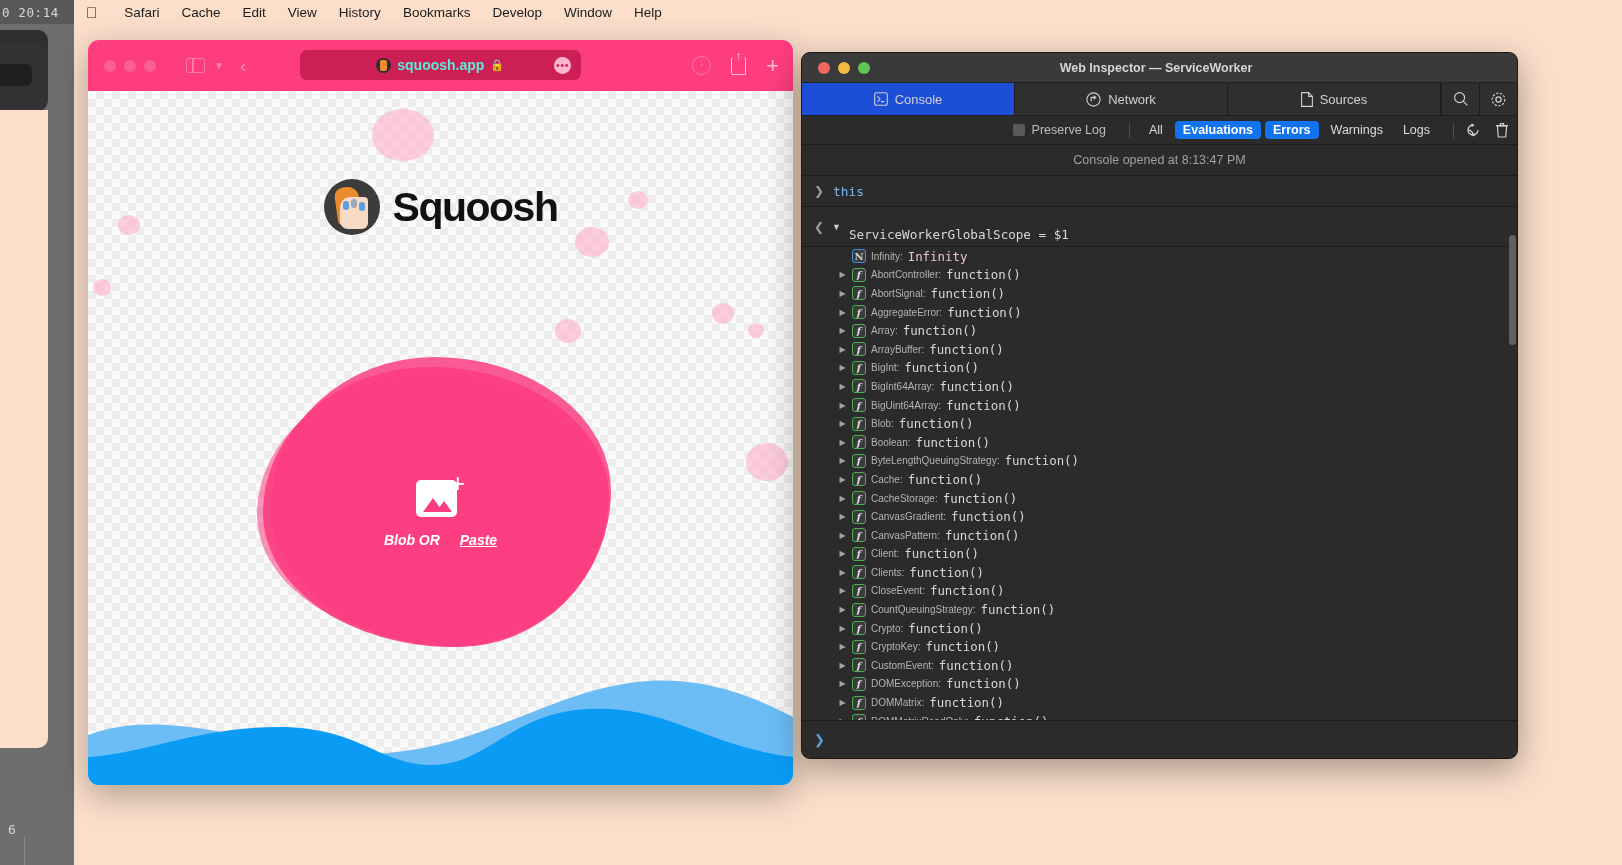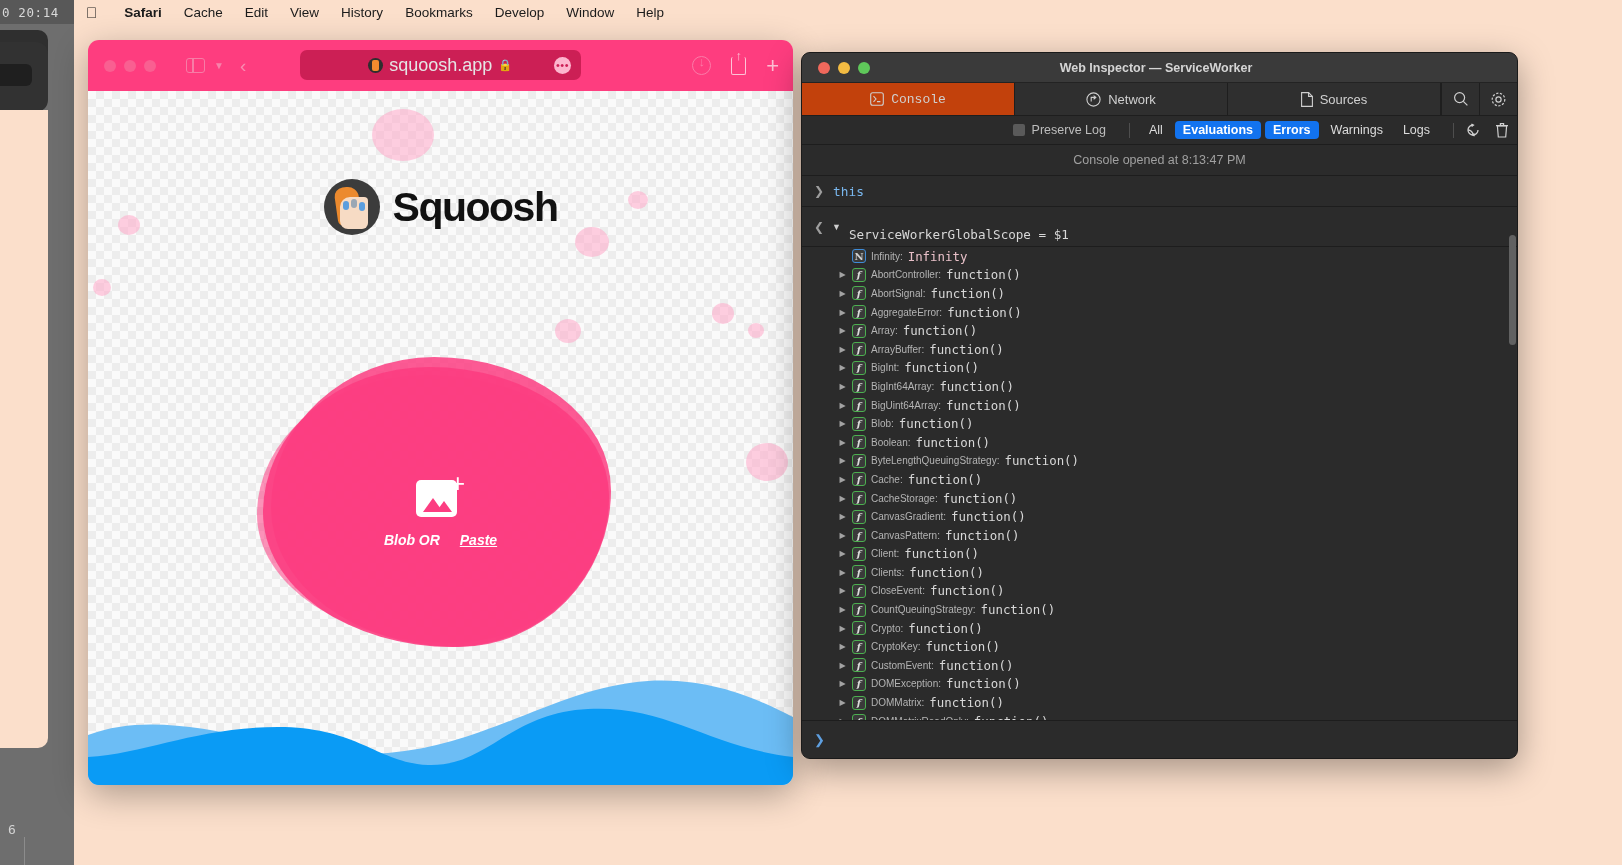--- a/index.html
+++ b/index.html
@@ -46,21 +46,21 @@
   }
 
   
   #menubar {
     position:absolute; left:74px; top:0; right:0; height:24px;
     background:#fbdfcb; display:flex; align-items:center; z-index:5;
     padding-left:12px; gap:0;
   }
   #menubar .apple { font-size:15px; color:#1b1b1b; margin-right:16px; line-height:1; }
   #menubar .mi { font-size:13.5px; color:#1b1b1b; padding:0 11px; white-space:nowrap; }
-  #menubar .mi.bold { font-weight:bold; }
+  #menubar .mi.bold { font-weight:normal; }
 
   
   #safari {
     position:absolute; left:88px; top:40px; width:705px; height:745px;
     border-radius:11px; overflow:hidden; z-index:10;
     box-shadow:0 10px 34px rgba(0,0,0,.30);
   }
   #safari .tbar {
     height:51px; background:#fe3d7f; position:relative;
     display:flex; align-items:center;
@@ -83,21 +83,21 @@
     justify-content:center; gap:6px;
   }
   .favicon {
     width:15px; height:15px; border-radius:50%;
     background:#2e2e2e; position:relative; overflow:hidden; flex:none;
   }
   .favicon:after{
     content:""; position:absolute; left:4px; top:2px; width:7px; height:11px;
     background:#f08b2e; border-radius:2px;
   }
-  .urltext { color:#e5e5e5; font-size:18px; font-weight:400; }
+  .urltext { color:#5eead4; font-size:14px; font-weight:700; }
   .lock { color:#fff; font-size:11.5px; }
   .dotsbadge {
     position:absolute; right:10px; width:17px; height:17px; border-radius:50%;
     background:#fdb6ce; display:flex; align-items:center; justify-content:center;
     color:#cc1f55; font-size:11px; letter-spacing:.5px;
   }
   .tbr { position:absolute; display:flex; align-items:center; right:14px; gap:20px; }
   .icn-dl {
     width:19px;height:19px;border:1.6px solid #fb7ba8;border-radius:50%;
     position:relative;
@@ -204,21 +204,21 @@
   #inspector .titlebar .tl.c3 { background:#5fc75a; }
   #inspector .wititle {
     position:absolute; left:0; right:7px; text-align:center;
     color:#d5d5d5; font-size:12.5px; font-weight:bold;
   }
   .tabbar { height:33px; display:flex; background:#2f2f2f; border-bottom:1px solid #1e1e1e; }
   .tab {
     flex:1; display:flex; align-items:center; justify-content:center; gap:7px;
     color:#d0d0d0; font-size:13px; border-right:1px solid #1e1e1e;
   }
-  .tab.active { background:#c2410c;font-family:Liberation Mono, monospace; }
+  .tab.active { background:#1d4ed8; }
   .tab svg { flex:none; }
   .tabtools { display:flex; }
   .tabtool {
     width:38px; display:flex; align-items:center; justify-content:center;
     border-left:1px solid #1e1e1e;
   }
   .filterbar {
     height:29px; background:#2b2b2b; display:flex; align-items:center;
     justify-content:flex-end; gap:0; padding-right:8px;
     border-bottom:1px solid #1d1d1d;

